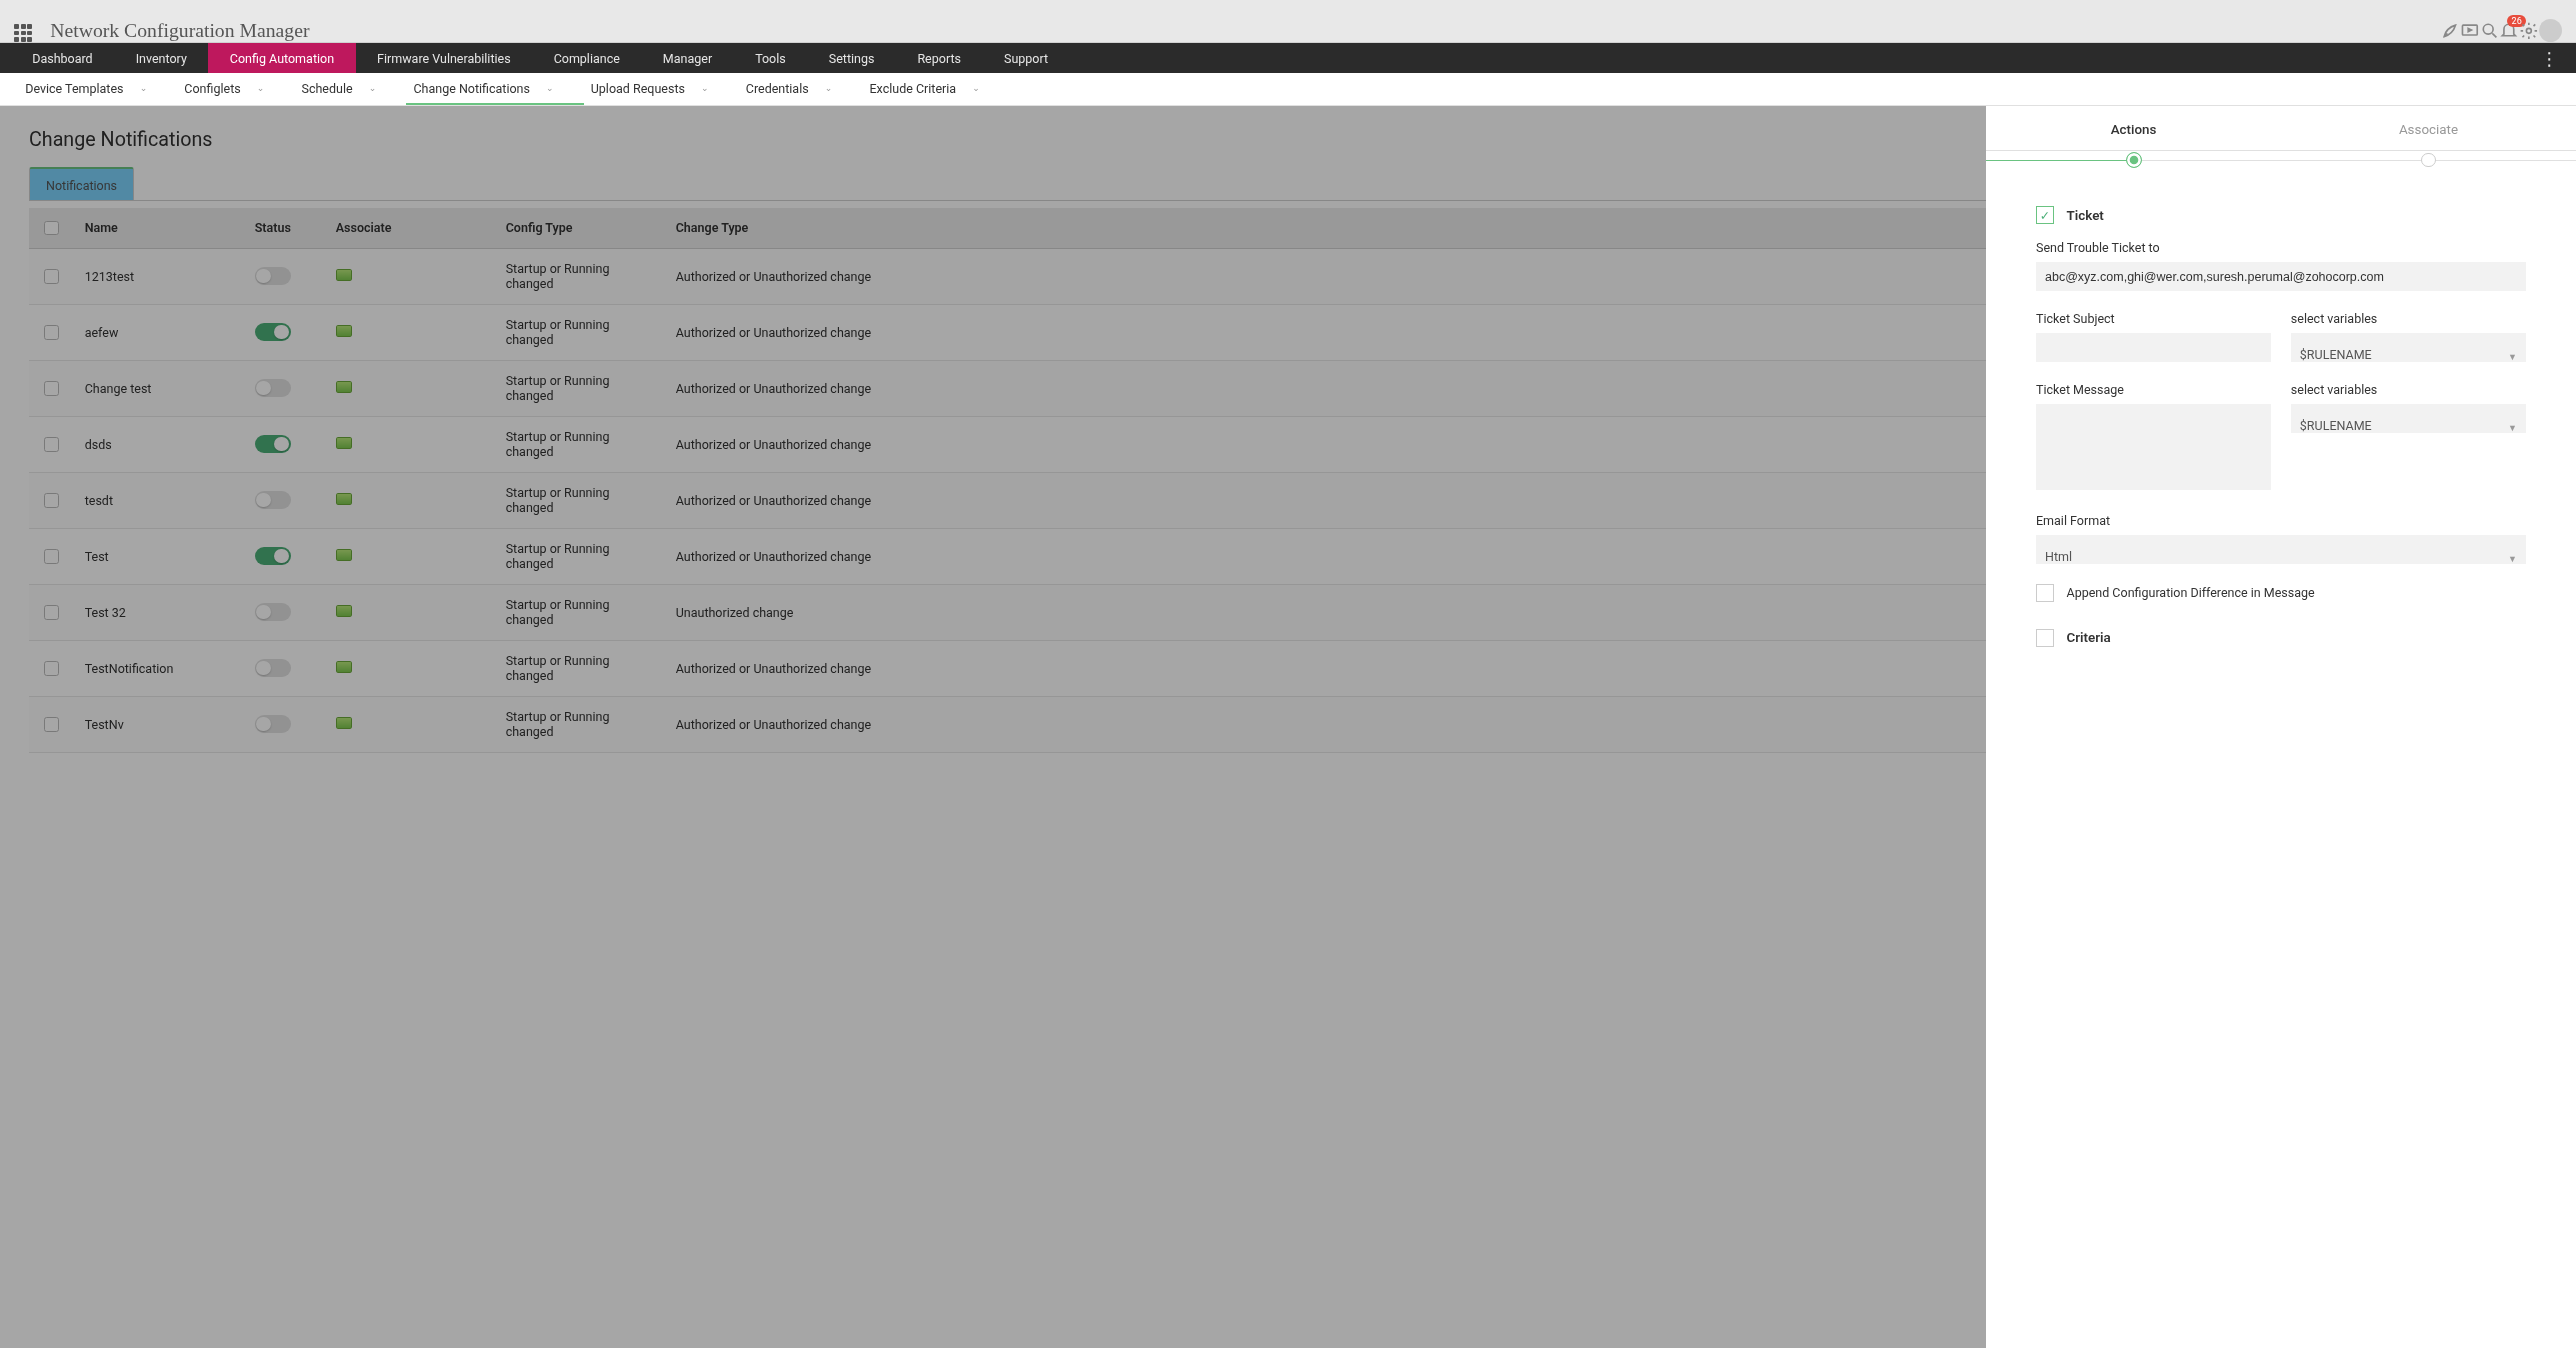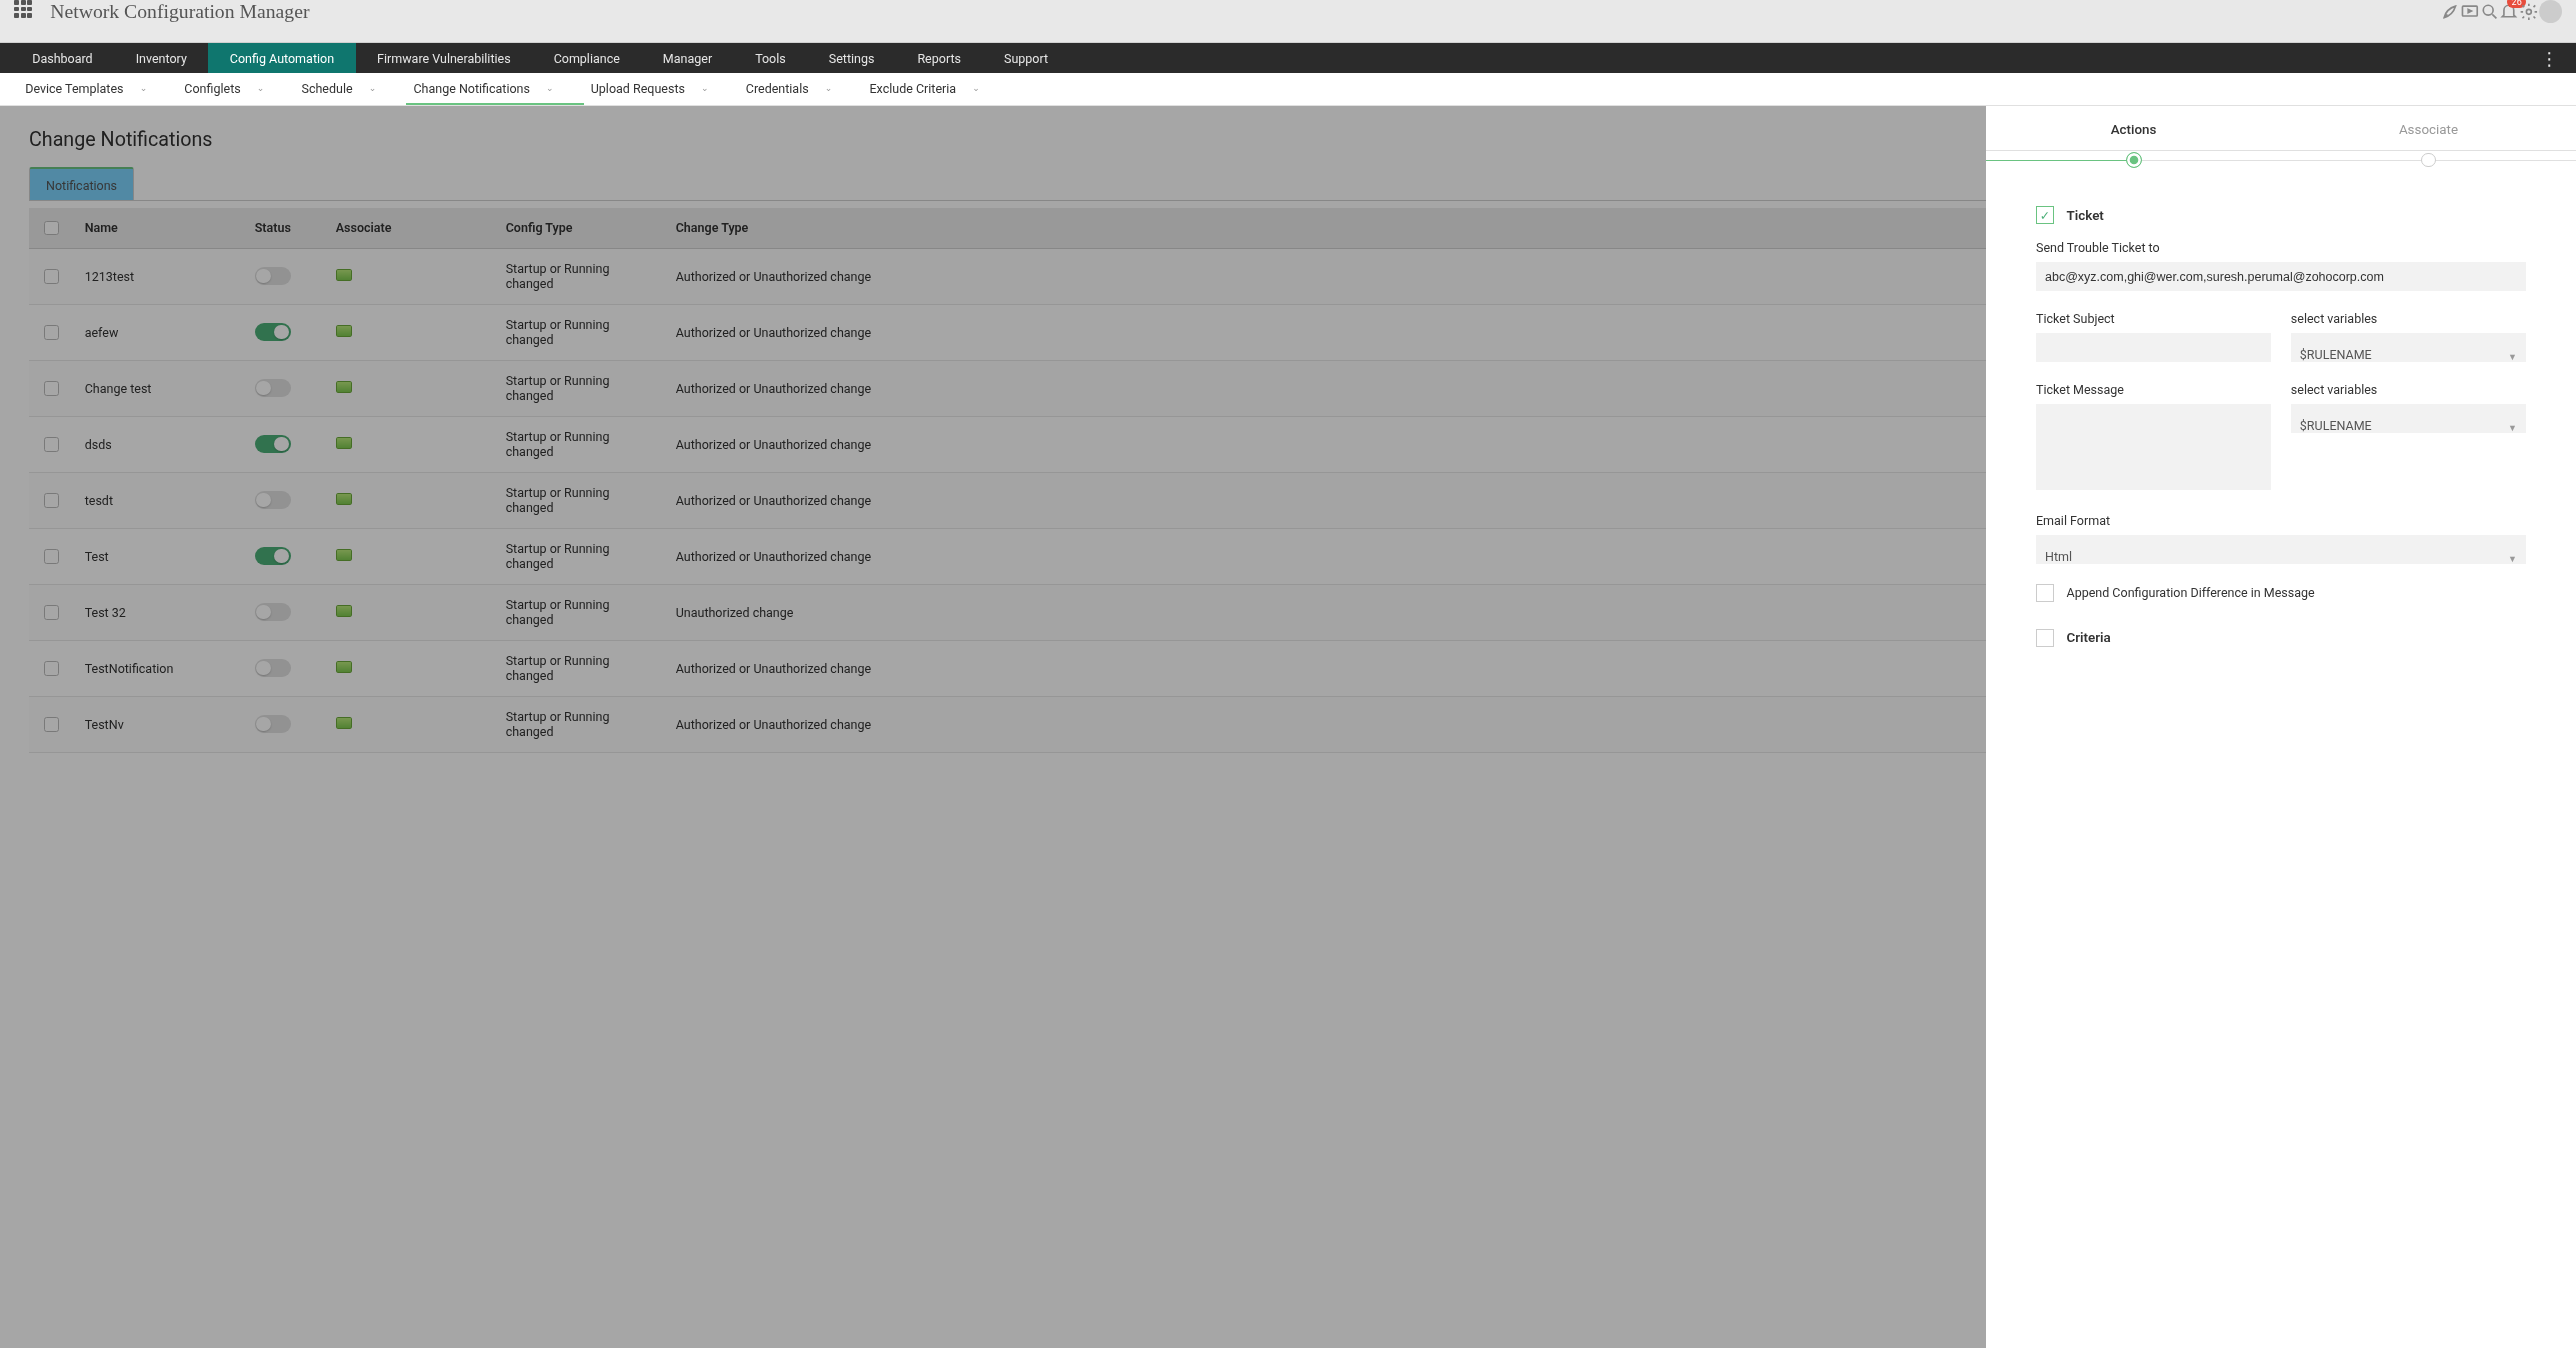--- a/index.html
+++ b/index.html
@@ -1,31 +1,31 @@
 <!DOCTYPE html>
 <html style="font-size:14.3px"><head>
 <meta charset="utf-8">
 <style>
 * { box-sizing: border-box; margin: 0; padding: 0; }
 body { font-family: -apple-system, BlinkMacSystemFont, "Segoe UI", Roboto, sans-serif; font-size: 12.5px; color: #333; background: #fff; width: 2576px; height: 1349px; overflow: hidden; transform-origin: top left; }
 
 
-.topbar { height: 43px; background: #e8e8e8; display: flex; align-items: flex-start; padding: 0 14.3px; border-bottom: 0.9px solid #d0d0d0; }
+.topbar { height: 43px; background: #e8e8e8; display: flex; align-items: flex-end; padding: 0 14.3px; border-bottom: 0.9px solid #d0d0d0; }
 .apps-icon { width: 18px; height: 18px; display: grid; grid-template-columns: repeat(3, 1fr); grid-template-rows: repeat(3, 1fr); gap: 1.8px; margin-right: 18px; cursor: pointer; }
 .apps-icon span { background: #555; border-radius: 0.9px; }
 .app-title { font-size: 19.7px; font-weight: 400; color: #555; font-family: Georgia, serif; }
 .topbar-actions { margin-left: auto; display: flex; align-items: center; }
 .topbar-icon { width: 19.7px; height: 19.7px; color: #888; cursor: pointer; position: relative; }
 .badge { position: absolute; top: -5.4px; right: -7.2px; background: #e74c3c; color: #fff; font-size: 9px; padding: 0.9px 4.5px; border-radius: 7.2px; }
 .avatar { width: 23px; height: 23px; border-radius: 50%; background: #ccc; }
 
 
 .mainnav { height: 30px; background: #2b2b2b; display: flex; align-items: stretch; padding: 0 10.7px; position: relative; }
 .mainnav-item { padding: 0 21.5px; color: #e6e6e6; font-size: 12.5px; display: flex; align-items: center; cursor: pointer; }
-.mainnav-item.active { background: #0f766e; color: #fff; }
+.mainnav-item.active { background: #be185d; color: #fff; }
 .mainnav-more { margin-left: auto; color: #e6e6e6; padding: 0 7.2px; display:flex; align-items:center; cursor:pointer; font-size:18px; }
 
 
 .subnav { height: 33px; background: #fff; display: flex; align-items: stretch; border-bottom: 0.9px solid #e0e0e0; padding-left: 18px; }
 .subnav-item { padding: 0 30px 0 7.2px; color: #333; font-size: 12.5px; display: flex; align-items: center; gap: 5.4px; cursor: pointer; position: relative; border-bottom: 2.7px solid transparent; }
 .subnav-item.active { border-bottom-color: #6ac381; }
 .subnav-chevron { font-size: 9px; color: #999; margin-left: 10.7px; }
 
 
 .content-wrap { position: relative; height: calc(100% - 106px); }

